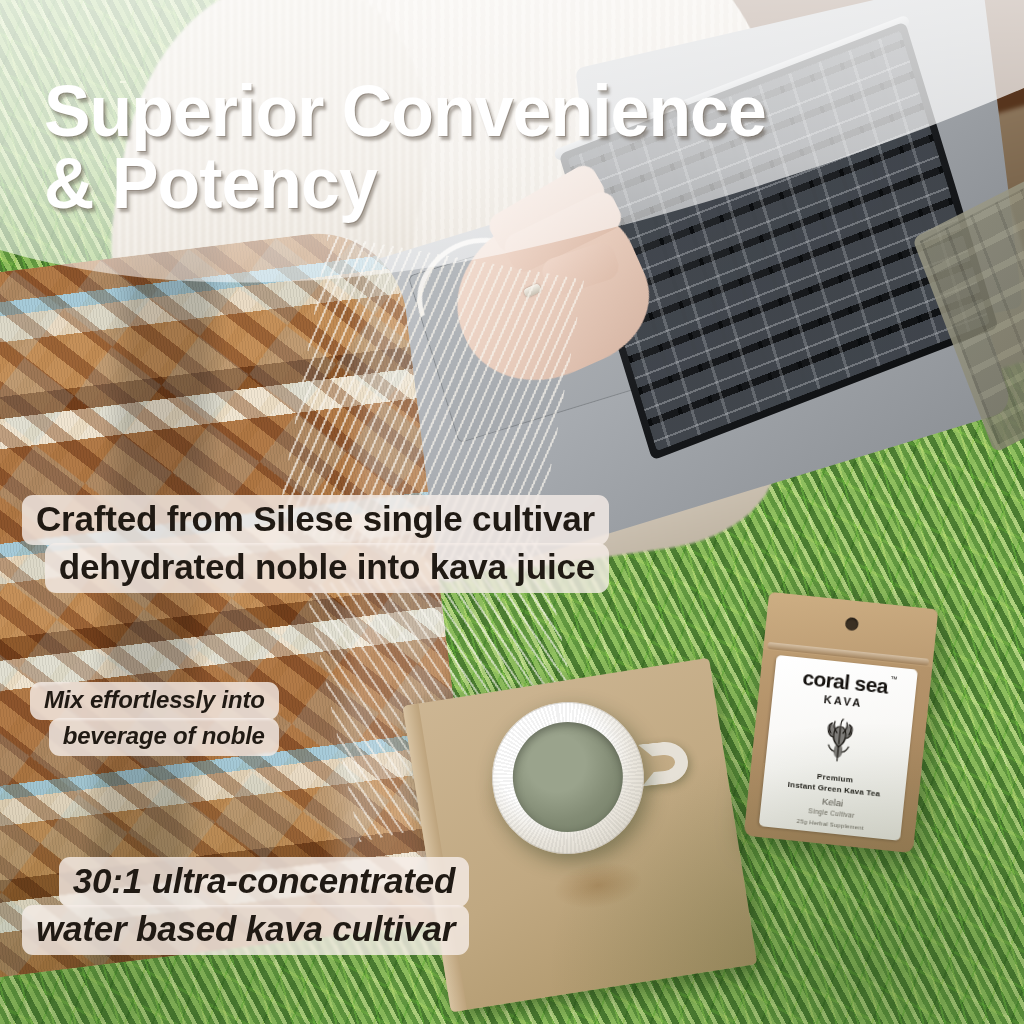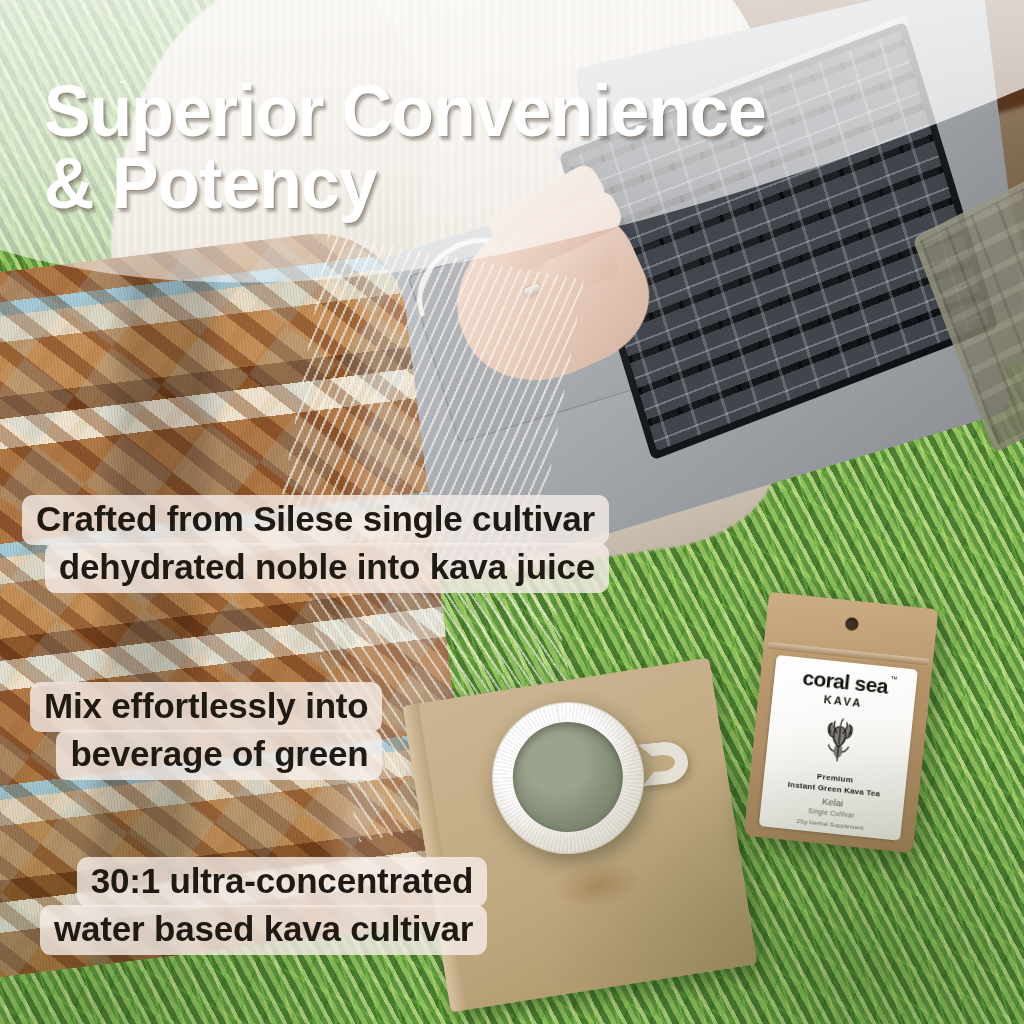--- a/index.html
+++ b/index.html
@@ -380,22 +380,22 @@
     padding:4px 14px 6px 14px;
     border-radius:11px;
     white-space:nowrap;
     backdrop-filter:blur(1px);
   }
   .callout .line + .line{margin-top:-2px;}
 
   #callout-1{left:22px; top:495px;}
   #callout-1 .line{font-size:35px;}
   #callout-2{left:30px; top:682px;}
-  #callout-2 .line{font-size:35px;}
-  #callout-3{left:40px; top:857px;}
+  #callout-2 .line{font-size:24px;font-style:italic;}
+  #callout-3{left:22px; top:857px;font-style:italic;}
   #callout-3 .line{font-size:35px;}
 </style>
 </head>
 <body>
 
 <div class="stage">
 
   <div class="photo">
 
     <div class="grass"></div>
@@ -514,21 +514,21 @@
   <h1 class="headline">Superior Convenience
 &amp; Potency</h1>
 
   <div class="callout" id="callout-1">
     <span class="line">Crafted from Silese single cultivar</span>
     <span class="line">dehydrated noble into kava juice</span>
   </div>
 
   <div class="callout" id="callout-2">
     <span class="line">Mix effortlessly into</span>
-    <span class="line">beverage of green</span>
+    <span class="line">beverage of noble</span>
   </div>
 
   <div class="callout" id="callout-3">
     <span class="line">30:1 ultra-concentrated</span>
     <span class="line">water based kava cultivar</span>
   </div>
 
 </div>
 
 </body></html>

